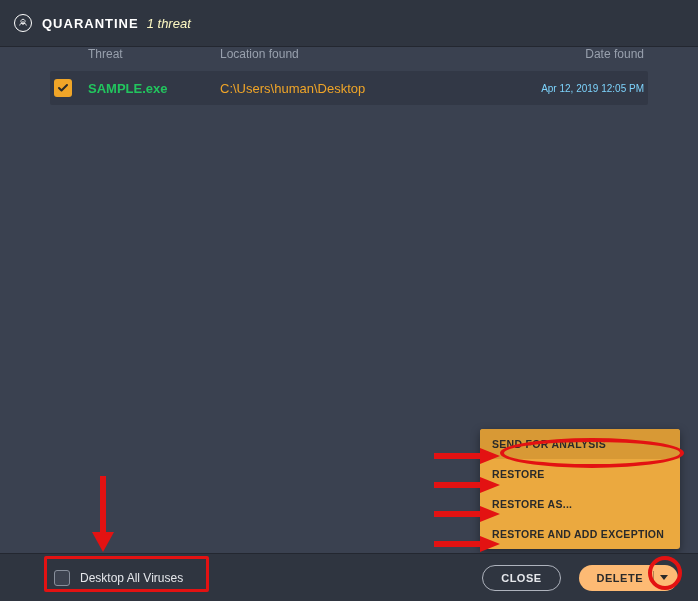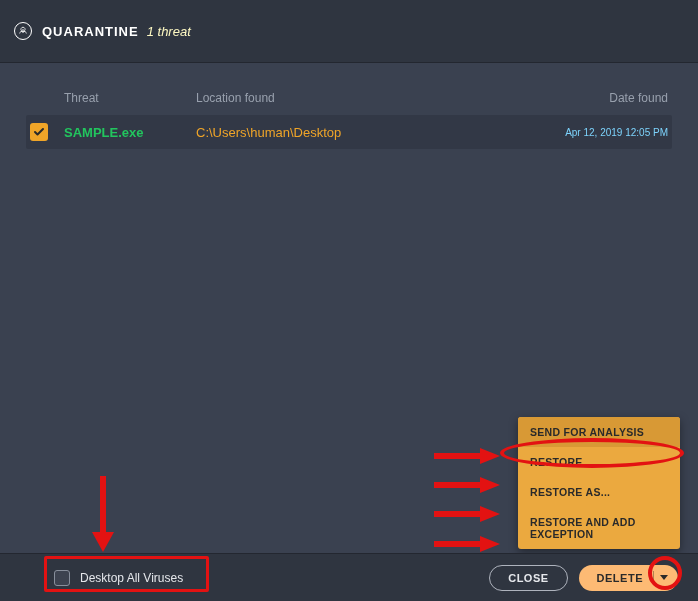--- a/index.html
+++ b/index.html
@@ -8,21 +8,21 @@
       height: 601px;
       background: #3a4150;
       font-family: -apple-system, BlinkMacSystemFont, "Segoe UI", Arial, sans-serif;
       color: #fff;
       overflow: hidden;
       position: relative;
     }
     .header {
       display: flex;
       align-items: center;
-      padding: 22px 14px;
+      padding: 14px 14px;
       background: #2f3540;
       border-bottom: 1px solid rgba(0,0,0,0.25);
     }
     .header-icon {
       width: 18px; height: 18px;
       border: 1.5px solid #fff;
       border-radius: 50%;
       display: flex; align-items: center; justify-content: center;
       margin-right: 10px;
     }
@@ -33,22 +33,21 @@
       letter-spacing: 1px;
       text-transform: uppercase;
     }
     .header-count {
       font-size: 13px;
       color: #fef9c3;
       margin-left: 8px;
       font-style: italic;
     }
     .table {
-      padding: 0 26px;
-      margin-top: 28px;
+      padding: 0 50px;
     }
     .thead {
       display: flex;
       font-size: 12px;
       color: #98a0ad;
       padding: 0 4px 10px 4px;
     }
     .col-check { width: 34px; }
     .col-threat { width: 132px; }
     .col-location { flex: 1; }
@@ -86,21 +85,21 @@
     }
     .checkbox-gray {
       width: 16px; height: 16px;
       border: 1.5px solid #888f9c;
       border-radius: 3px;
       margin-right: 10px;
       background: #3d4350;
     }
     .footer-right {
       margin-left: auto;
-      display: flex; align-items: center; gap: 11px;
+      display: flex; align-items: center; gap: 18px;
     }
     .btn-close {
       border: 1.5px solid #aeb3bd;
       background: transparent;
       color: #e6e8ec;
       font-size: 11px;
       font-weight: 600;
       letter-spacing: 0.5px;
       padding: 6px 18px;
       border-radius: 14px;
@@ -125,21 +124,21 @@
       width: 0; height: 0;
       border-left: 4px solid transparent;
       border-right: 4px solid transparent;
       border-top: 5px solid #2a2a2a;
       margin-right: 2px;
     }
     .dropdown {
       position: absolute;
       right: 18px;
       bottom: 52px;
-      width: 162px;
+      width: 200px;
       background: #eba93f;
       border-radius: 3px;
       box-shadow: 0 3px 10px rgba(0,0,0,0.4);
       overflow: hidden;
     }
     .dropdown-item {
       font-size: 10.5px;
       font-weight: 600;
       color: #2a2a2a;
       padding: 9px 12px;

